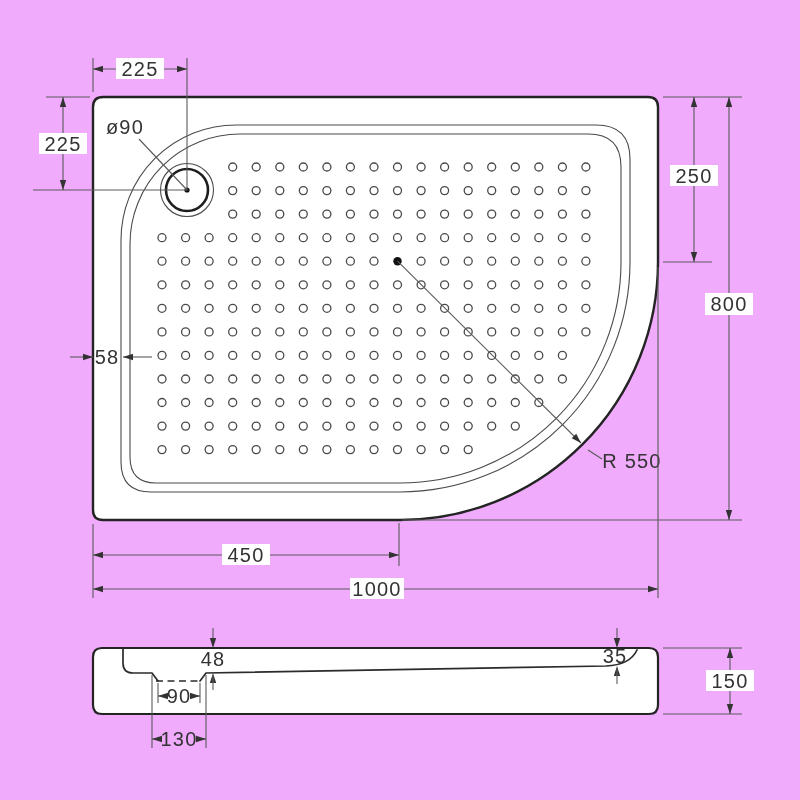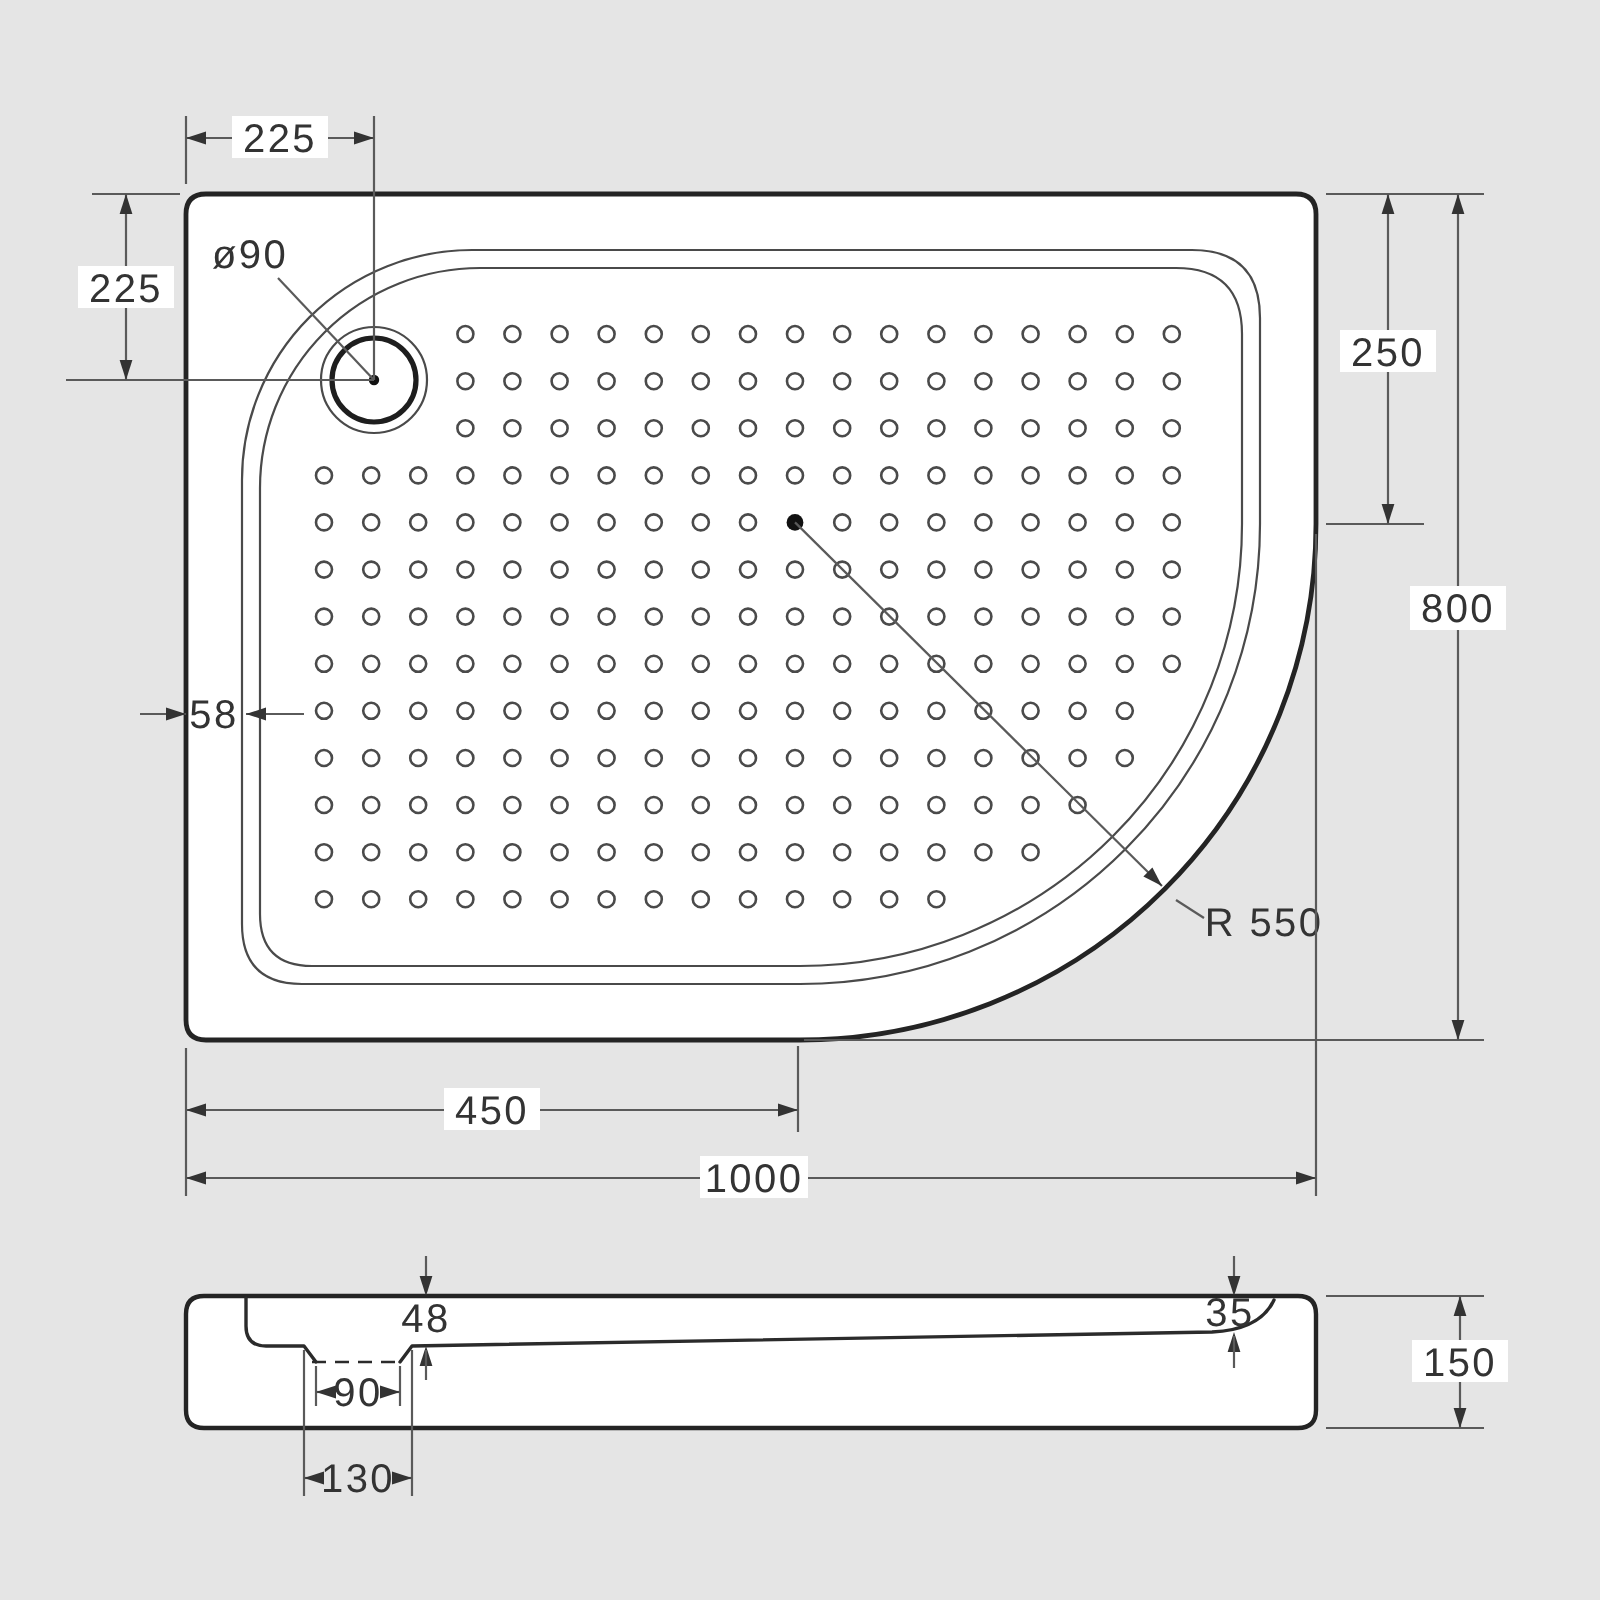--- a/index.html
+++ b/index.html
@@ -1,16 +1,16 @@
 <!DOCTYPE html>
 <html><head>
 <meta charset="utf-8">
 <style>
   html,body{margin:0;padding:0;background:#ffffff;}
-  .stage{position:relative;width:800px;height:800px;background:#e5e5e5;overflow:hidden;}
+  .stage{position:relative;width:800px;height:800px;background:#f0abfc;overflow:hidden;}
   .outline{fill:#ffffff;stroke:#242424;stroke-width:2.4;stroke-linejoin:round;}
   .soutline{fill:#ffffff;stroke:#242424;stroke-width:2.2;stroke-linejoin:round;}
   .thin{fill:none;stroke:#4a4a4a;stroke-width:1.1;}
   .profile{fill:none;stroke:#2b2b2b;stroke-width:1.7;stroke-linejoin:round;stroke-linecap:round;}
   .dashed{fill:none;stroke:#2b2b2b;stroke-width:1.3;stroke-dasharray:7 4.5;}
   .dimline{stroke:#5a5a5a;stroke-width:1.1;fill:none;}
   .leader{stroke:#5a5a5a;stroke-width:1.1;fill:none;}
   .arrow{fill:#333333;stroke:none;}
   .mask{fill:#ffffff;stroke:none;}
   .dimtext{font-family:"Liberation Sans","DejaVu Sans",sans-serif;font-size:20px;fill:#333333;letter-spacing:1.2px;text-anchor:middle;}

